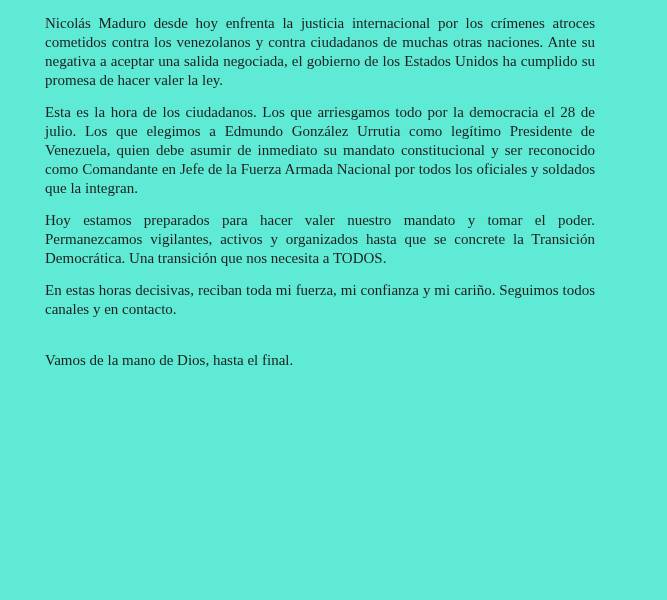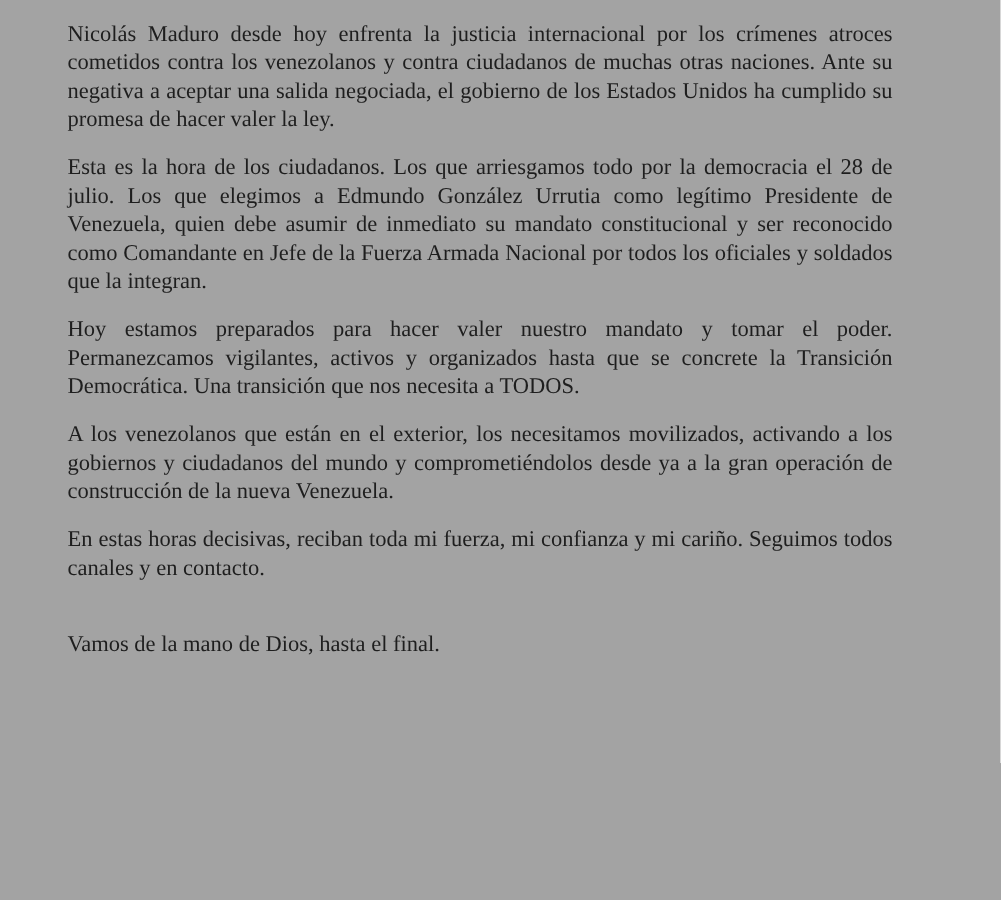--- a/index.html
+++ b/index.html
@@ -30,22 +30,21 @@
     text-justify: inter-word;
   }
   .page p.closing {
     margin-bottom: 0;
     text-align: left;
   }
 </style>
 </head>
 <body>
 
-<div class="screen" style="background: #a3a3a3;">
+<div class="screen" style="background: #5eead4;">
   <div class="page" style="color: rgb(30, 30, 30);">
     <p>Nicolás Maduro desde hoy enfrenta la justicia internacional por los crímenes atroces cometidos contra los venezolanos y contra ciudadanos de muchas otras naciones. Ante su negativa a aceptar una salida negociada, el gobierno de los Estados Unidos ha cumplido su promesa de hacer valer la ley.</p>
     <p>Esta es la hora de los ciudadanos. Los que arriesgamos todo por la democracia el 28 de julio. Los que elegimos a Edmundo González Urrutia como legítimo Presidente de Venezuela, quien debe asumir de inmediato su mandato constitucional y ser reconocido como Comandante en Jefe de la Fuerza Armada Nacional por todos los oficiales y soldados que la integran.</p>
     <p>Hoy estamos preparados para hacer valer nuestro mandato y tomar el poder. Permanezcamos vigilantes, activos y organizados hasta que se concrete la Transición Democrática. Una transición que nos necesita a TODOS.</p>
-    <p>A los venezolanos que están en el exterior, los necesitamos movilizados, activando a los gobiernos y ciudadanos del mundo y comprometiéndolos desde ya a la gran operación de construcción de la nueva Venezuela.</p>
     <p>En estas horas decisivas, reciban toda mi fuerza, mi confianza y mi cariño. Seguimos todos canales y en contacto.</p>
     <p class="closing"><br><span>Vamos de la mano de Dios, hasta el final.</span></p>
   </div>
 </div>
 
 </body></html>

